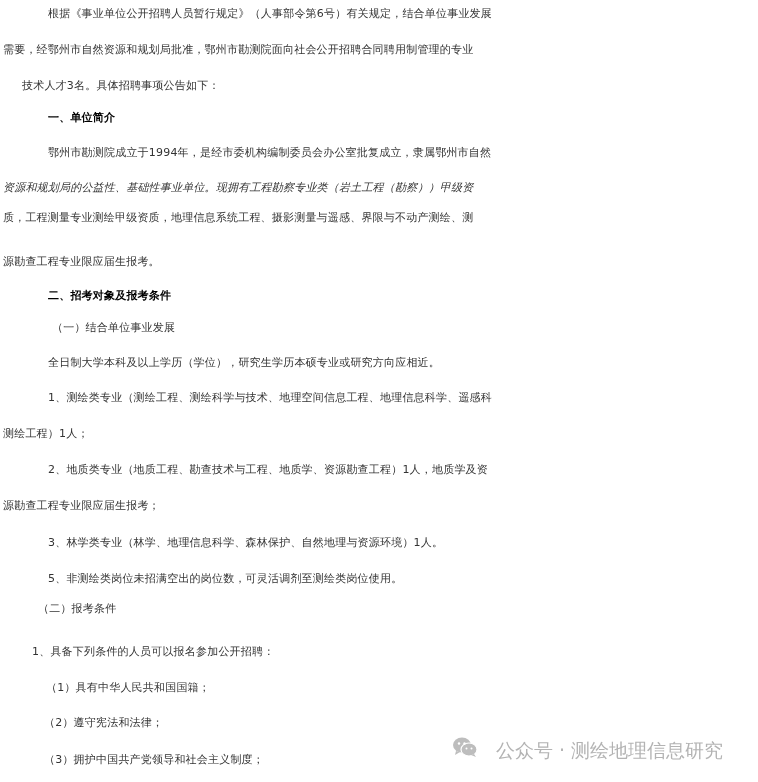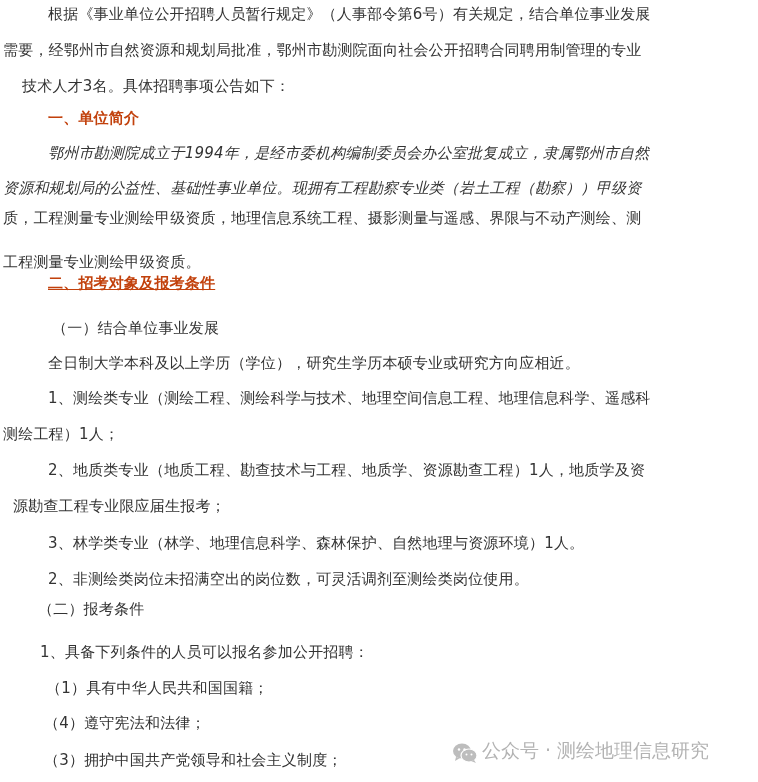--- a/index.html
+++ b/index.html
@@ -3,57 +3,57 @@
   <meta charset="utf-8">
   <style>
     html, body { margin: 0; padding: 0; background: #ffffff; }
     body {
       width: 758px; height: 782px; position: relative; overflow: hidden;
       font-family: "DejaVu Sans", "Liberation Sans", sans-serif;
       color: #333333;
     }
     .line {
       position: absolute; left: 0; white-space: nowrap;
-      font-size: 15px; line-height: 20px; height: 20px;
+      font-size: 11px; line-height: 20px; height: 20px;
       letter-spacing: 0.2px;
     }
-    .bold { font-weight: bold; color: #c2410c; }
+    .bold { font-weight: bold; color: #000000; }
     .watermark {
       position: absolute; left: 452px; top: 736px;
-      display: flex; align-items: flex-end; gap: 4px;
+      display: flex; align-items: flex-start; gap: 18px;
       color: #b3b3b3; font-size: 19px; line-height: 28px;
       white-space: nowrap;
     }
     .wm-icon { width: 26px; height: 22px; display: inline-block; }
   </style>
 </head>
 <body>
 
 <div id="doc">
     <div class="line" style="left: 48px; top: 4px;">根据《事业单位公开招聘人员暂行规定》（人事部令第6号）有关规定，结合单位事业发展</div>
     <div class="line" style="left: 3px; top: 40px;">需要，经鄂州市自然资源和规划局批准，鄂州市勘测院面向社会公开招聘合同聘用制管理的专业</div>
     <div class="line" style="left: 3px; top: 76px; margin-left: 19px;">技术人才3名。具体招聘事项公告如下：</div>
     <div class="line bold" style="left: 48px; top: 108px;">一、单位简介</div>
-    <div class="line" style="left: 48px; top: 143px; font-style: italic;">鄂州市勘测院成立于1994年，是经市委机构编制委员会办公室批复成立，隶属鄂州市自然</div>
+    <div class="line" style="left: 48px; top: 143px;">鄂州市勘测院成立于1994年，是经市委机构编制委员会办公室批复成立，隶属鄂州市自然</div>
     <div class="line" style="left: 3px; top: 178px; font-style: italic;">资源和规划局的公益性、基础性事业单位。现拥有工程勘察专业类（岩土工程（勘察））甲级资</div>
     <div class="line" style="left: 3px; top: 208px;">质，工程测量专业测绘甲级资质，地理信息系统工程、摄影测量与遥感、界限与不动产测绘、测</div>
-    <div class="line" style="left: 3px; top: 252px;">工程测量专业测绘甲级资质。</div>
-    <div class="line bold" style="left: 48px; top: 273px; text-decoration: underline;">二、招考对象及报考条件</div>
+    <div class="line" style="left: 3px; top: 252px;">源勘查工程专业限应届生报考。</div>
+    <div class="line bold" style="left: 48px; top: 286px;">二、招考对象及报考条件</div>
     <div class="line" style="left: 52px; top: 318px;">（一）结合单位事业发展</div>
     <div class="line" style="left: 48px; top: 353px;">全日制大学本科及以上学历（学位），研究生学历本硕专业或研究方向应相近。</div>
     <div class="line" style="left: 48px; top: 388px;">1、测绘类专业（测绘工程、测绘科学与技术、地理空间信息工程、地理信息科学、遥感科</div>
     <div class="line" style="left: 3px; top: 424px;">测绘工程）1人；</div>
     <div class="line" style="left: 48px; top: 460px;">2、地质类专业（地质工程、勘查技术与工程、地质学、资源勘查工程）1人，地质学及资</div>
-    <div class="line" style="left: 13px; top: 496px;">源勘查工程专业限应届生报考；</div>
+    <div class="line" style="left: 3px; top: 496px;">源勘查工程专业限应届生报考；</div>
     <div class="line" style="left: 48px; top: 533px;">3、林学类专业（林学、地理信息科学、森林保护、自然地理与资源环境）1人。</div>
-    <div class="line" style="left: 48px; top: 569px;">2、非测绘类岗位未招满空出的岗位数，可灵活调剂至测绘类岗位使用。</div>
+    <div class="line" style="left: 48px; top: 569px;">5、非测绘类岗位未招满空出的岗位数，可灵活调剂至测绘类岗位使用。</div>
     <div class="line" style="left: 38px; top: 599px;">（二）报考条件</div>
-    <div class="line" style="left: 40px; top: 642px;">1、具备下列条件的人员可以报名参加公开招聘：</div>
+    <div class="line" style="left: 32px; top: 642px;">1、具备下列条件的人员可以报名参加公开招聘：</div>
     <div class="line" style="left: 46px; top: 678px;">（1）具有中华人民共和国国籍；</div>
-    <div class="line" style="left: 44px; top: 713px;">（4）遵守宪法和法律；</div>
+    <div class="line" style="left: 44px; top: 713px;">（2）遵守宪法和法律；</div>
     <div class="line" style="left: 44px; top: 750px;">（3）拥护中国共产党领导和社会主义制度；</div>
   </div>
 
 <div class="watermark">
   <svg class="wm-icon" viewBox="0 0 26 22">
     <ellipse cx="10" cy="9" rx="9" ry="7.5" fill="#bdbdbd"></ellipse>
     <path d="M4 15 L3 19 L8 16 Z" fill="#bdbdbd"></path>
     <ellipse cx="17" cy="13.5" rx="8" ry="6.5" fill="#bdbdbd" stroke="#ffffff" stroke-width="1.2"></ellipse>
     <path d="M22 18 L24 21 L19 19 Z" fill="#bdbdbd"></path>
     <circle cx="7" cy="7.5" r="1.2" fill="#ffffff"></circle>

